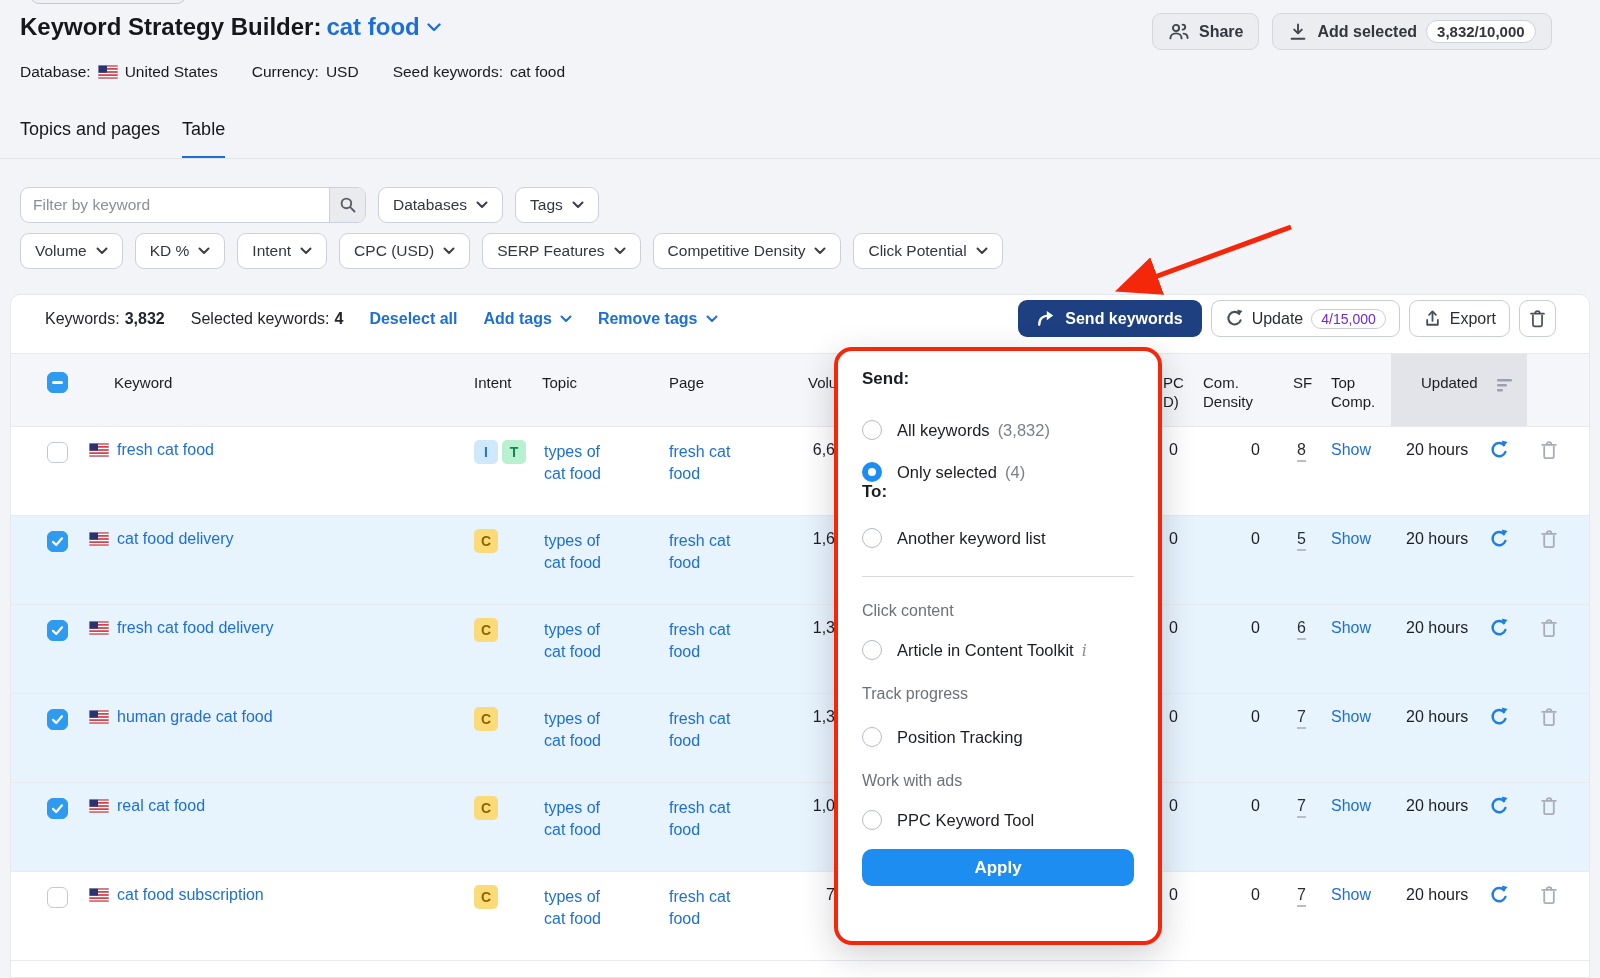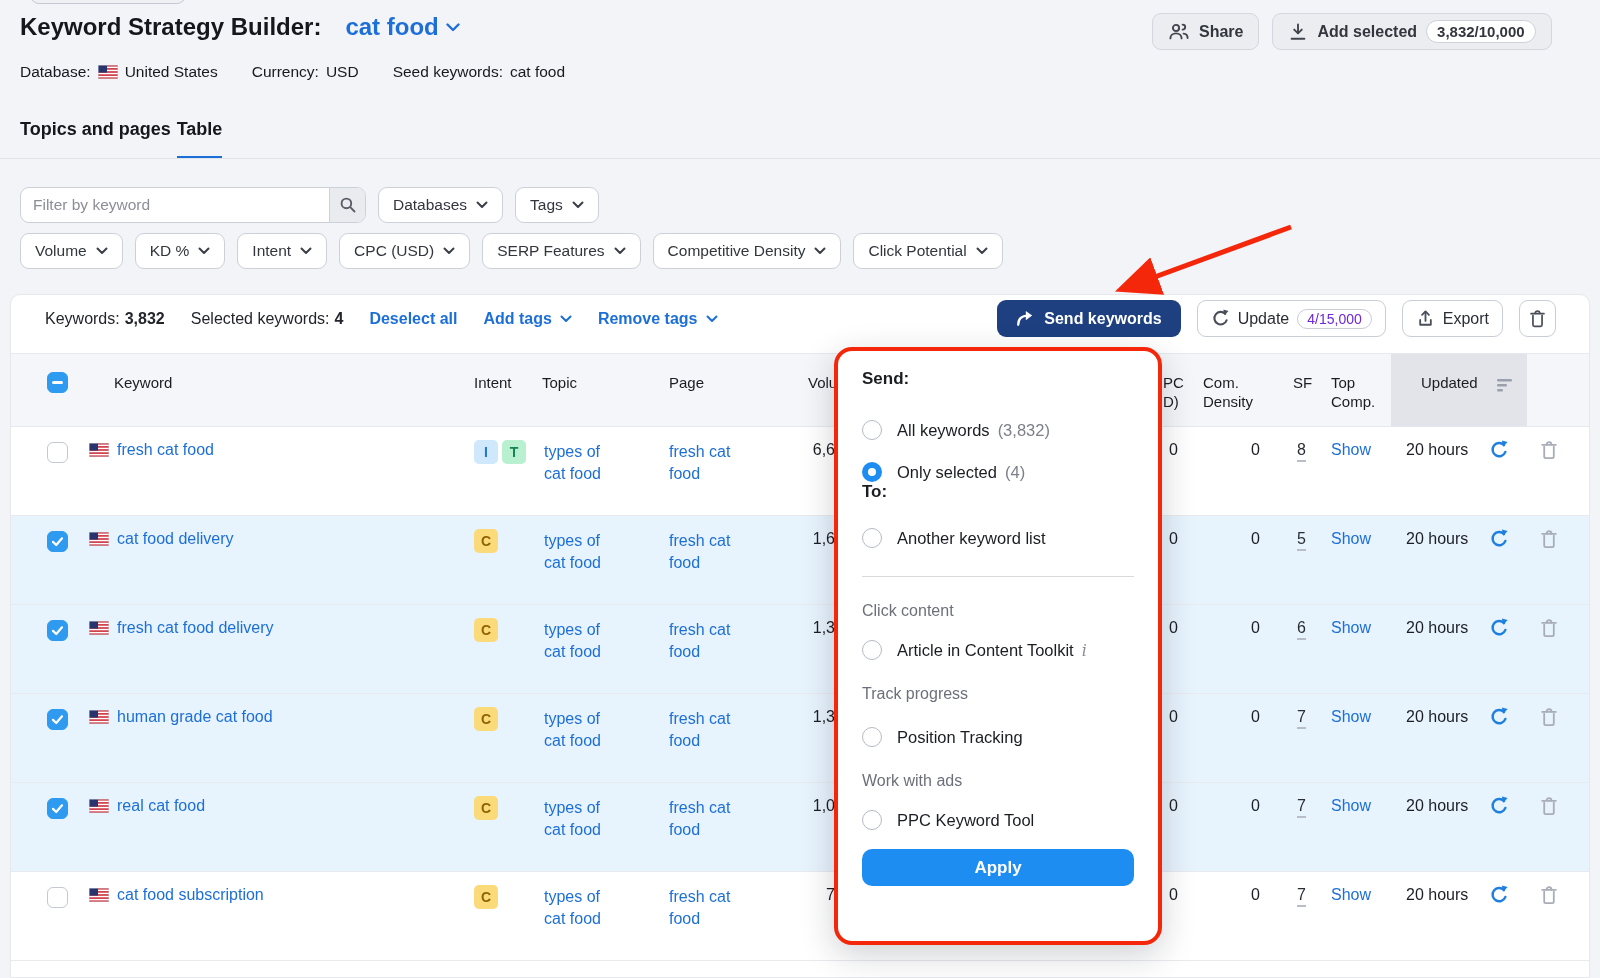--- a/index.html
+++ b/index.html
@@ -6,36 +6,36 @@
   html,body{width:1600px;height:978px}
   body{font-family:"Liberation Sans","DejaVu Sans",sans-serif;color:#1c1e24;background:#f3f4f8;overflow:hidden}
   .page{position:relative;width:1600px;height:978px;background:#f3f4f8;overflow:hidden}
   a{text-decoration:none;cursor:pointer}
   button{font-family:inherit;cursor:pointer}
 
   
   .partial-top{position:absolute;left:30px;top:-14px;width:156px;height:18px;border:1.5px solid #c5c8d3;border-radius:9px;background:#eef0f4}
 
   
-  .title-row{position:absolute;left:20px;top:13px;display:flex;align-items:flex-end;gap:24px}
+  .title-row{position:absolute;left:20px;top:13px;display:flex;align-items:flex-end;gap:5px}
   .title-row h1{font-size:24px;font-weight:bold;color:#15171c}
   .proj{display:flex;align-items:center;gap:7px;font-size:24px;font-weight:bold;color:#1d6fd8;cursor:pointer}
   .chev{flex:none}
 
   
   .hdr-actions{position:absolute;left:1152px;top:13px;display:flex;gap:13px}
   .btn-gray{display:flex;align-items:center;gap:9px;height:37px;padding:0 15px;background:#ebedf1;border:1px solid #d4d7de;border-radius:9px;font-size:16px;font-weight:600;color:#33363d}
   .pill{background:#fff;border:1px solid #ccd0d8;border-radius:999px;padding:2px 10px;font-size:15px;font-weight:600;color:#33363d}
 
   
   .meta-row{position:absolute;left:20px;top:63px;display:flex;gap:34px;font-size:15.5px;color:#17191e}
   .meta-item{display:flex;align-items:center;gap:7px}
 
   
-  .tabs{position:absolute;left:20px;top:119px;display:flex;gap:6px;font-size:18px;font-weight:bold;color:#15171c}
+  .tabs{position:absolute;left:20px;top:119px;display:flex;gap:22px;font-size:18px;font-weight:normal;color:#15171c}
   .tab{padding-bottom:16px;cursor:pointer}
   .tab.active{border-bottom:3px solid #1d6fd8}
   .tabs-divider{position:absolute;left:0;top:158px;width:1600px;height:1px;background:#e3e4e9}
 
   
   .filter-row1{position:absolute;left:20px;top:187px;display:flex;gap:12px}
   .search-box{position:relative;width:346px;height:36px;background:#fff;border:1px solid #ccd0d9;border-radius:9px;overflow:hidden}
   .search-box input{width:100%;height:100%;border:none;outline:none;padding:0 44px 0 12px;font-size:15.5px;color:#1c1e24;background:transparent;font-family:inherit}
   .search-box input::placeholder{color:#8b8e97}
   .search-seg{position:absolute;right:0;top:0;width:36px;height:100%;background:#e9ebef;border-left:1px solid #ccd0d9;display:flex;align-items:center;justify-content:center;cursor:pointer}
@@ -43,21 +43,21 @@
   .filter-row2{position:absolute;left:20px;top:233px;display:flex;gap:12px}
 
   
   .card{position:absolute;left:10px;top:294px;width:1580px;height:684px;background:#fff;border:1px solid #e7e8ec;border-radius:10px 10px 0 0}
 
   
   .toolbar{position:absolute;left:34px;right:33px;top:5px;height:37px;display:flex;align-items:center;justify-content:space-between}
   .tleft{display:flex;align-items:flex-end;gap:26px;font-size:16px;color:#23252b}
   .tstat b{margin-left:5px}
   .tlink{display:flex;align-items:center;gap:8px;color:#1d6fd8;font-size:16px;font-weight:600;cursor:pointer}
-  .tright{display:flex;align-items:flex-start;gap:16px}
+  .tright{display:flex;align-items:flex-start;gap:9px}
   .btn-navy{display:flex;align-items:center;gap:10px;height:37px;padding:0 19px;background:#1e4080;border:none;border-radius:9px;color:#fff;font-size:16px;font-weight:bold}
   .btn-white{display:flex;align-items:center;gap:8px;height:37px;padding:0 13px;background:#fff;border:1px solid #c9cdd6;border-radius:9px;color:#2a2d34;font-size:16px}
   .pill2{border:1px solid #c9cdd6;border-radius:999px;padding:1px 9px;font-size:14px;color:#6d28d9}
   .icon-btn{width:37px;padding:0;justify-content:center}
 
   
   .thead{position:absolute;left:0;top:58px;width:100%;height:74px;background:#f5f6f9;border-top:1px solid #e8e9ee;border-bottom:1px solid #e8e9ee}
   .hcell{position:absolute;top:19px;font-size:15px;color:#1b1d23;line-height:19px}
   .updated-band{position:absolute;left:1380px;top:0;width:136px;height:100%;background:#e3e4ea}
   .tbody{position:absolute;left:0;top:132px;width:100%}

